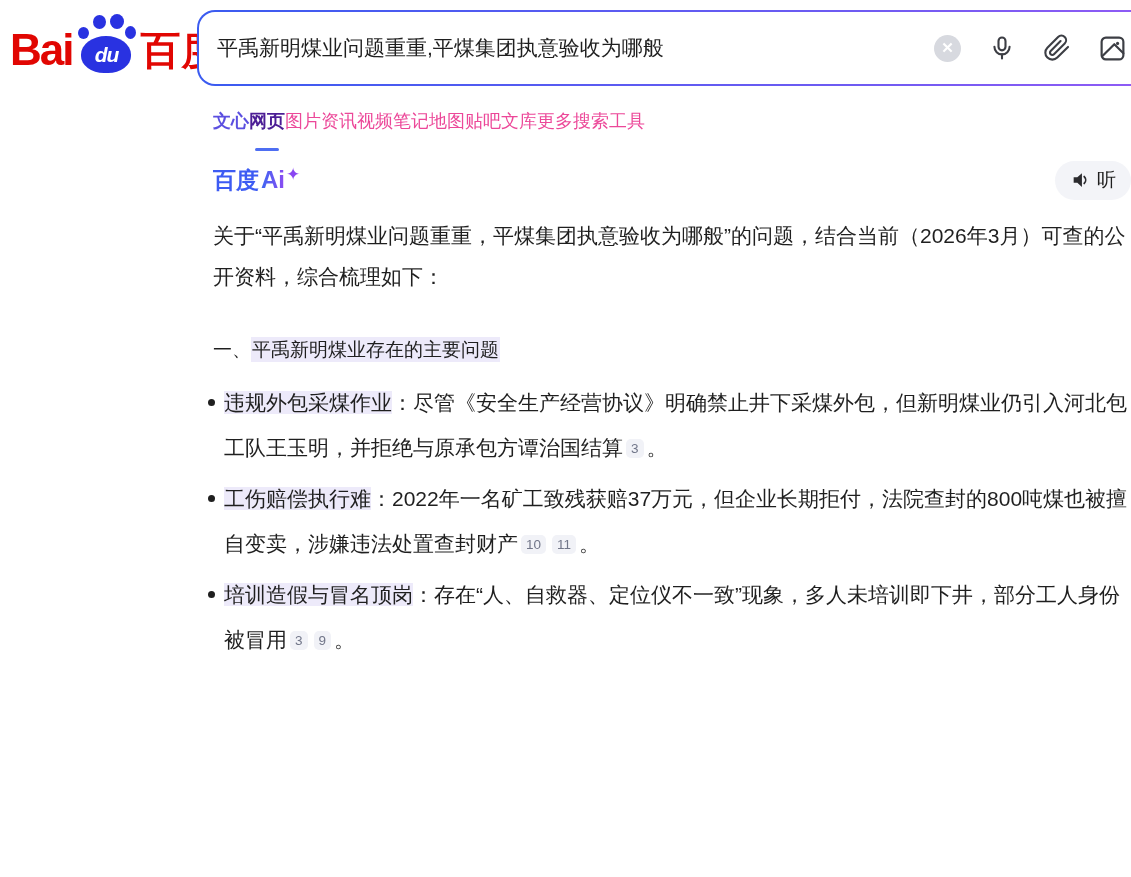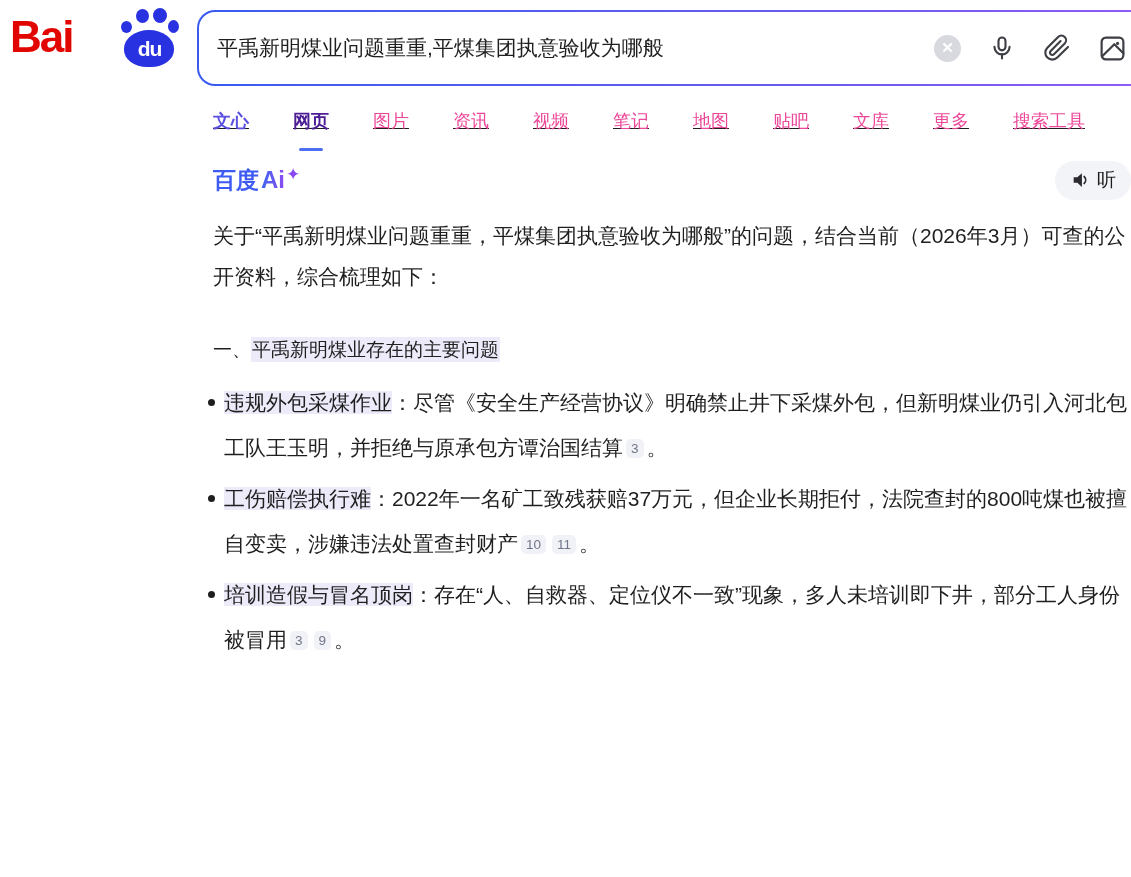--- a/index.html
+++ b/index.html
@@ -1,23 +1,23 @@
 <!DOCTYPE html>
 <html><head>
 <meta charset="utf-8">
 <style>
   * { margin:0; padding:0; box-sizing:border-box; }
   html,body { width:1131px; height:877px; overflow:hidden; background:#fff;
               font-family:"Liberation Sans", sans-serif; color:#1f1f1f; }
 
   
   .header { position:relative; height:92px; }
-  .logo { position:absolute; left:10px; top:8px; display:flex; align-items:flex-start;gap:43px; }
+  .logo { position:absolute; left:10px; top:14px; display:flex; align-items:center; }
   .logo .bai { font-size:44px; font-weight:800; color:#E10602; letter-spacing:-2px; line-height:58px; }
-  .paw { position:relative; width:58px; height:60px; margin:0 4px 11px 6px; }
+  .paw { position:relative; width:58px; height:60px; margin:0 4px 11px 6px;font-style:italic; }
   .paw .palm { position:absolute; left:3px; top:22px; width:50px; height:37px;
                background:#2932E1; border-radius:50% 50% 46% 46%; text-align:center; }
   .paw .palm span { color:#fff; font-weight:700; font-size:21px; line-height:37px; letter-spacing:-1px; }
   .paw .toe { position:absolute; border-radius:50%; background:#2932E1; }
   .toe1 { left:0; top:13px; width:11px; height:12px; }
   .toe2 { left:15px; top:1px; width:13px; height:14px; background:#E10602; }
   .toe3 { left:32px; top:0; width:14px; height:15px; }
   .toe4 { left:47px; top:12px; width:11px; height:13px; }
   .logo .cn { font-size:40px; font-weight:700; color:#E10602; line-height:56px; letter-spacing:1px; }
 
@@ -29,21 +29,21 @@
   .search-input { flex:1; border:none; outline:none; background:transparent;
                   font-size:21px; color:#1f1f1f; font-family:inherit; }
   .sb-icons { display:flex; align-items:center; gap:27px; margin-left:10px; }
   .clear-btn { width:27px; height:27px; border-radius:50%; background:#D7D9DF;
                display:flex; align-items:center; justify-content:center;
                color:#fff; font-size:15px; font-weight:700; cursor:pointer; }
   .sb-icon { display:flex; align-items:center; cursor:pointer; }
   .sb-icon svg { stroke:#3c3e44; }
 
   
-  .tabs { display:flex; gap:44px; margin-left:213px; padding-top:17px; height:48px; font-size:18px;text-decoration:underline; }
+  .tabs { display:flex; margin-left:213px; padding-top:17px; height:48px; font-size:18px; }
   .tab { position:relative; color:#ec4899; cursor:pointer; white-space:nowrap; }
   .tab.wenxin { color:#5B4FE0; font-weight:700; }
   .tab.active { color:#4c1d95; font-weight:700; }
   .tab.active::after { content:""; position:absolute; left:50%; transform:translateX(-50%);
                        bottom:-11px; width:24px; height:3px; border-radius:2px; background:#4E6EF2; }
 
   
   .content { margin-left:213px; width:918px; }
   .ai-bar { display:flex; align-items:center; justify-content:space-between; margin-top:20px; height:40px; }
   .ai-brand { display:flex; align-items:center; }

